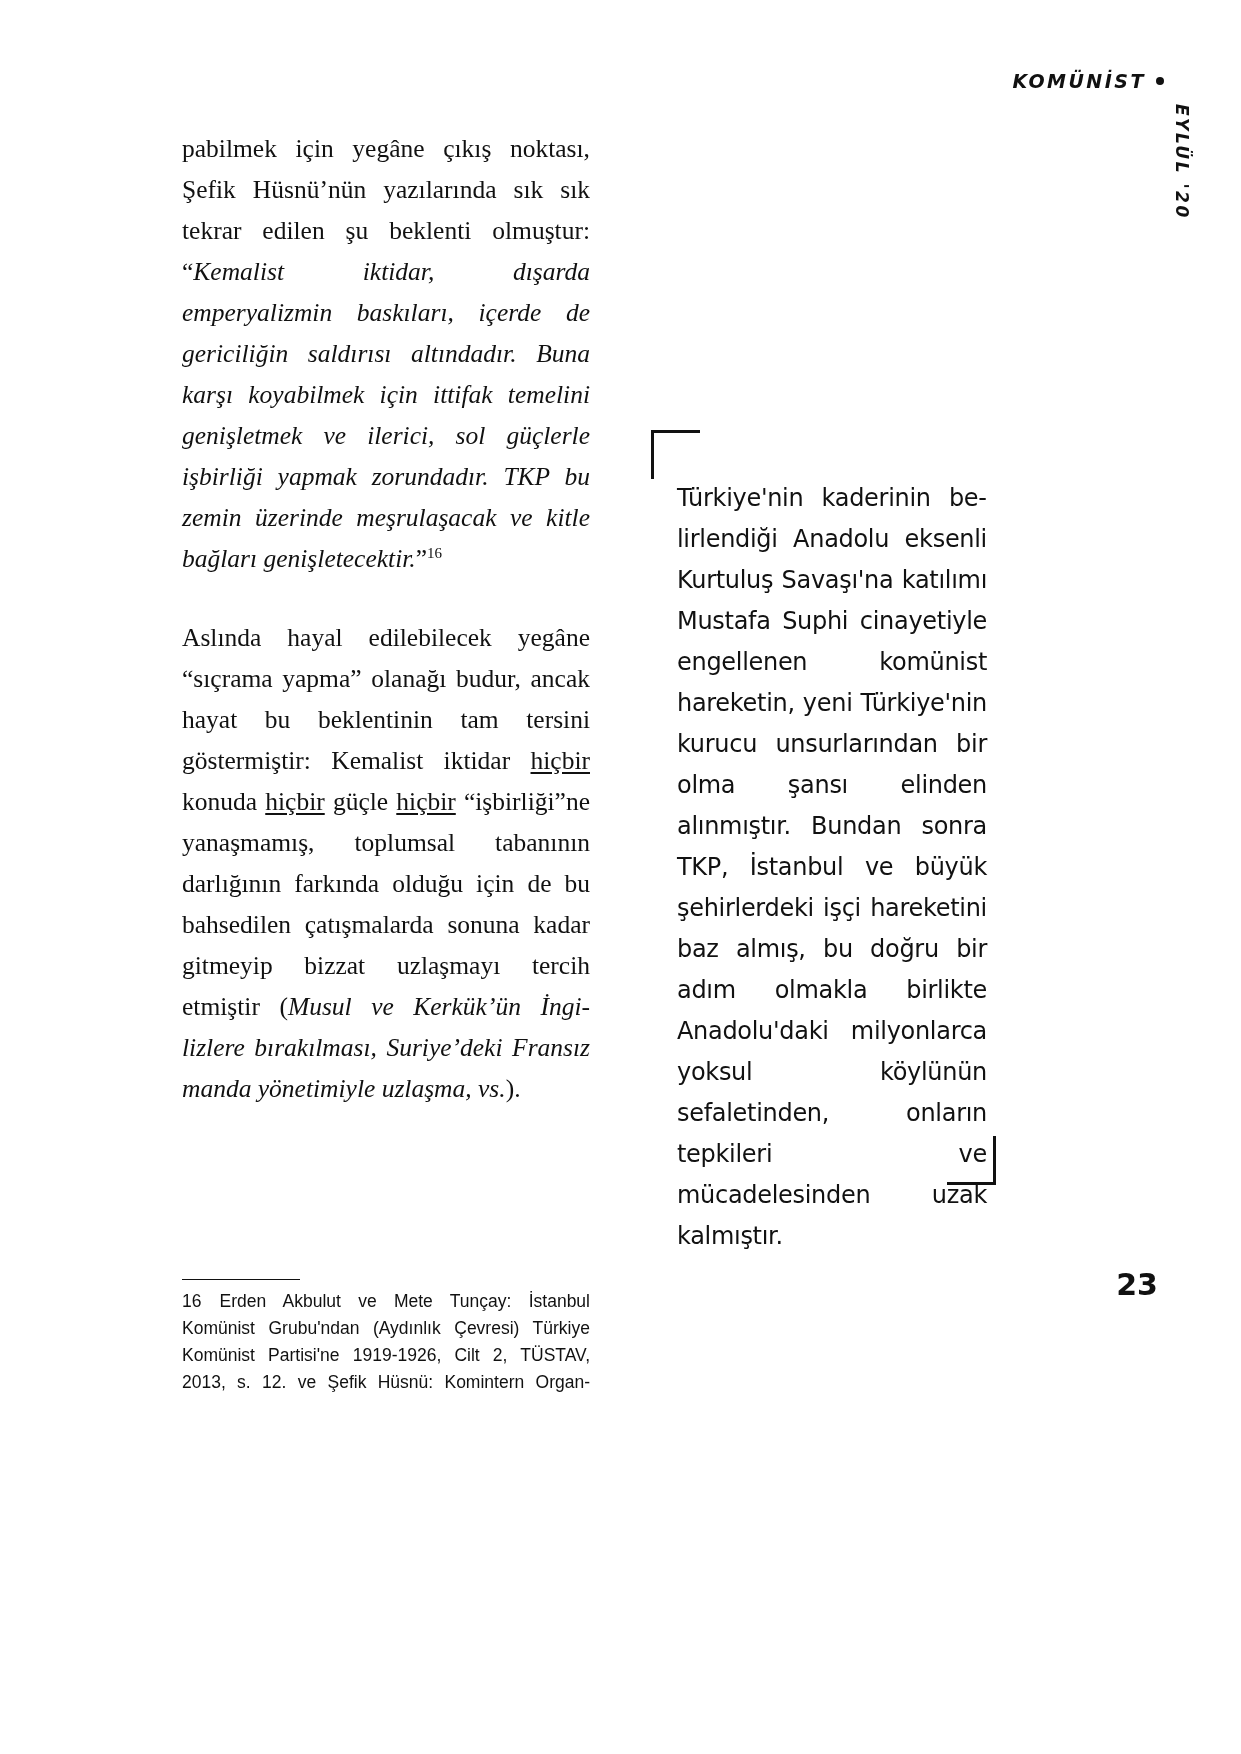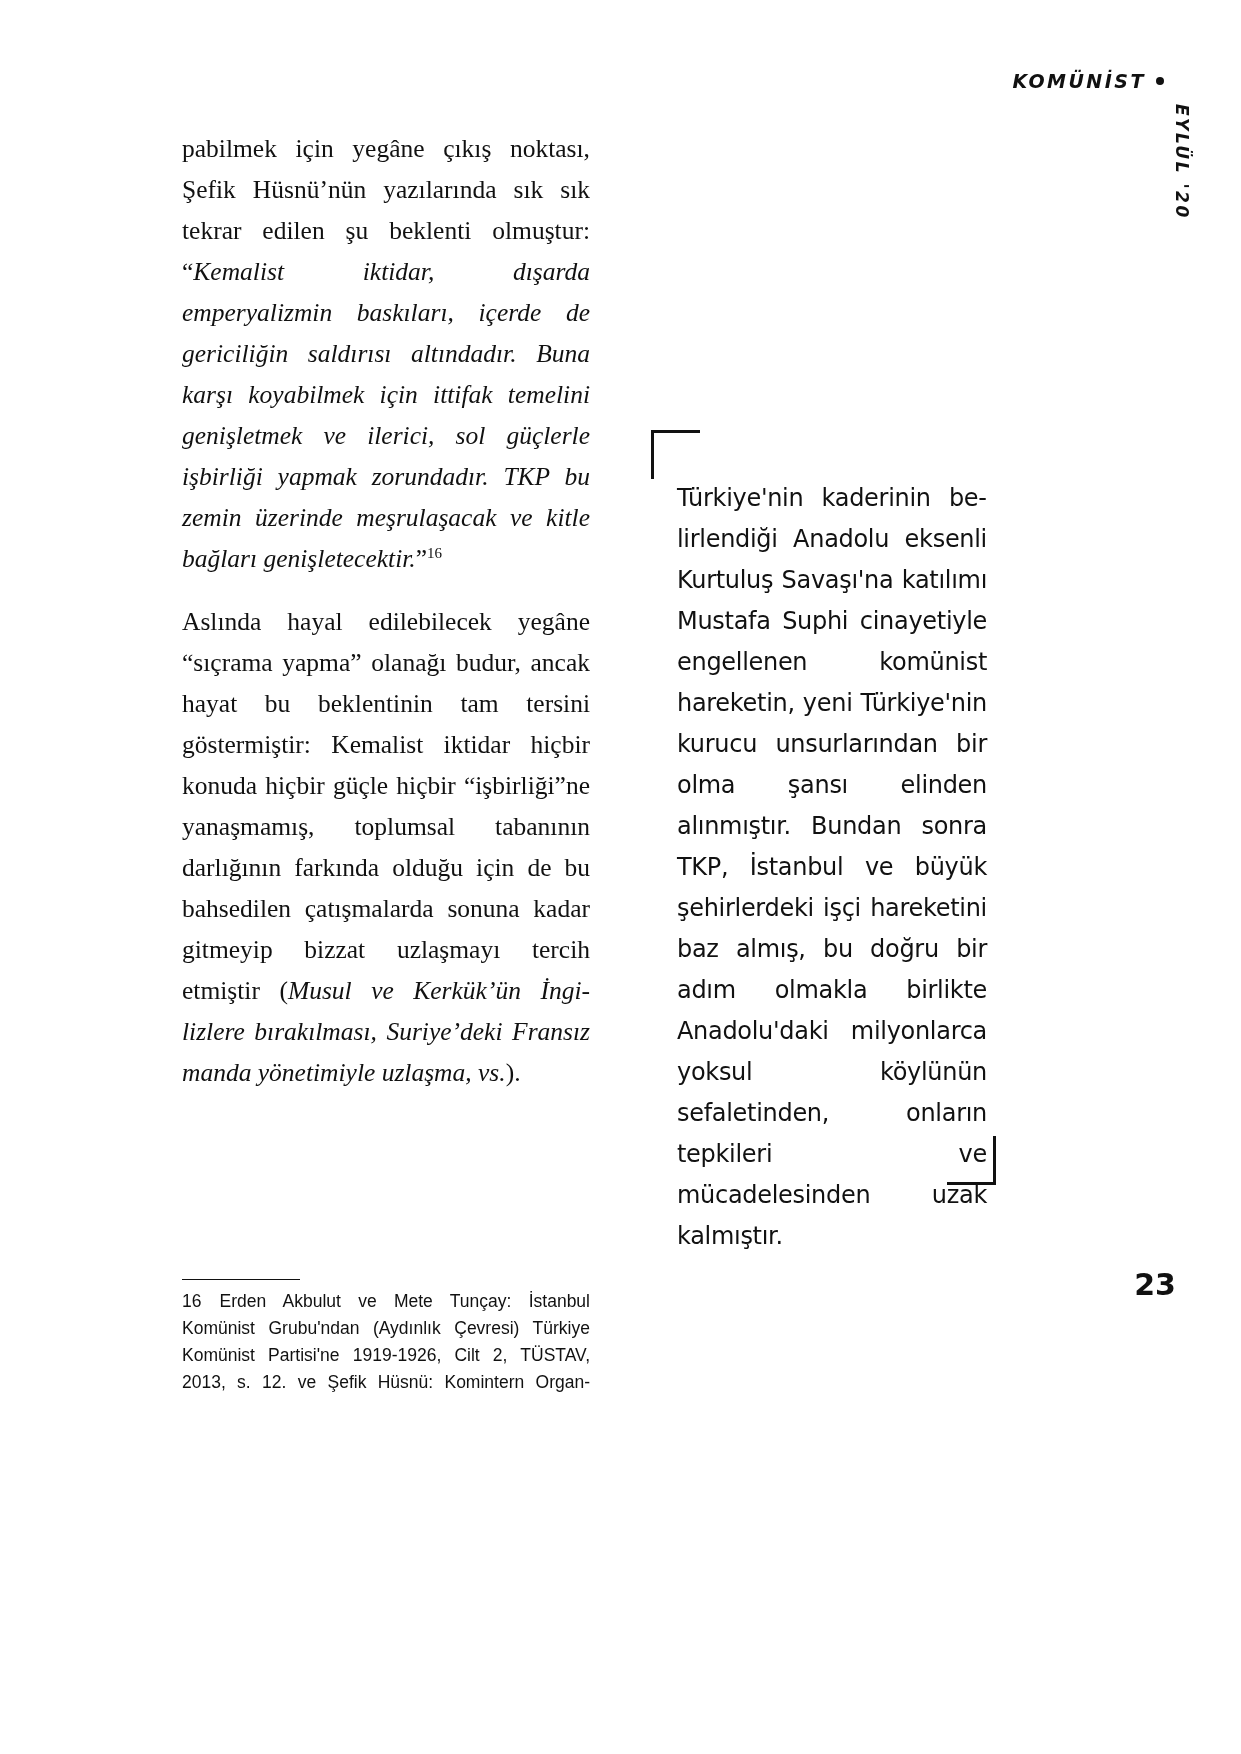--- a/index.html
+++ b/index.html
@@ -66,26 +66,27 @@
   .para {
     font-family: "Liberation Serif", serif;
     font-size: 25.5px;
     line-height: 41px;
     text-align: justify;
     text-align-last: left;
     margin: 0 0 18px 0;
     hyphens: manual;
   }
   .para.quote-lead {
-    margin-bottom: 22px;
+    margin-bottom: 38px;
   }
   .para em, .ital {
     font-style: italic;
   }
   .u {
+    text-decoration: underline;
     text-underline-offset: 3px;
   }
   sup.fn {
     font-size: 15px;
     vertical-align: super;
     line-height: 0;
   }
 
   
   .footnote-rule {
@@ -148,21 +149,21 @@
     bottom: 0;
     width: 46px;
     height: 46px;
     border-right: 3px solid #111111;
     border-bottom: 3px solid #111111;
   }
 
   
   .page-number {
     position: absolute;
-    right: 108px;
+    right: 126px;
     bottom: 94px;
     font-family: "DejaVu Sans", sans-serif;
     font-weight: bold;
     font-size: 30px;
     color: #111111;
   }
 </style>
 </head>
 <body>
 

